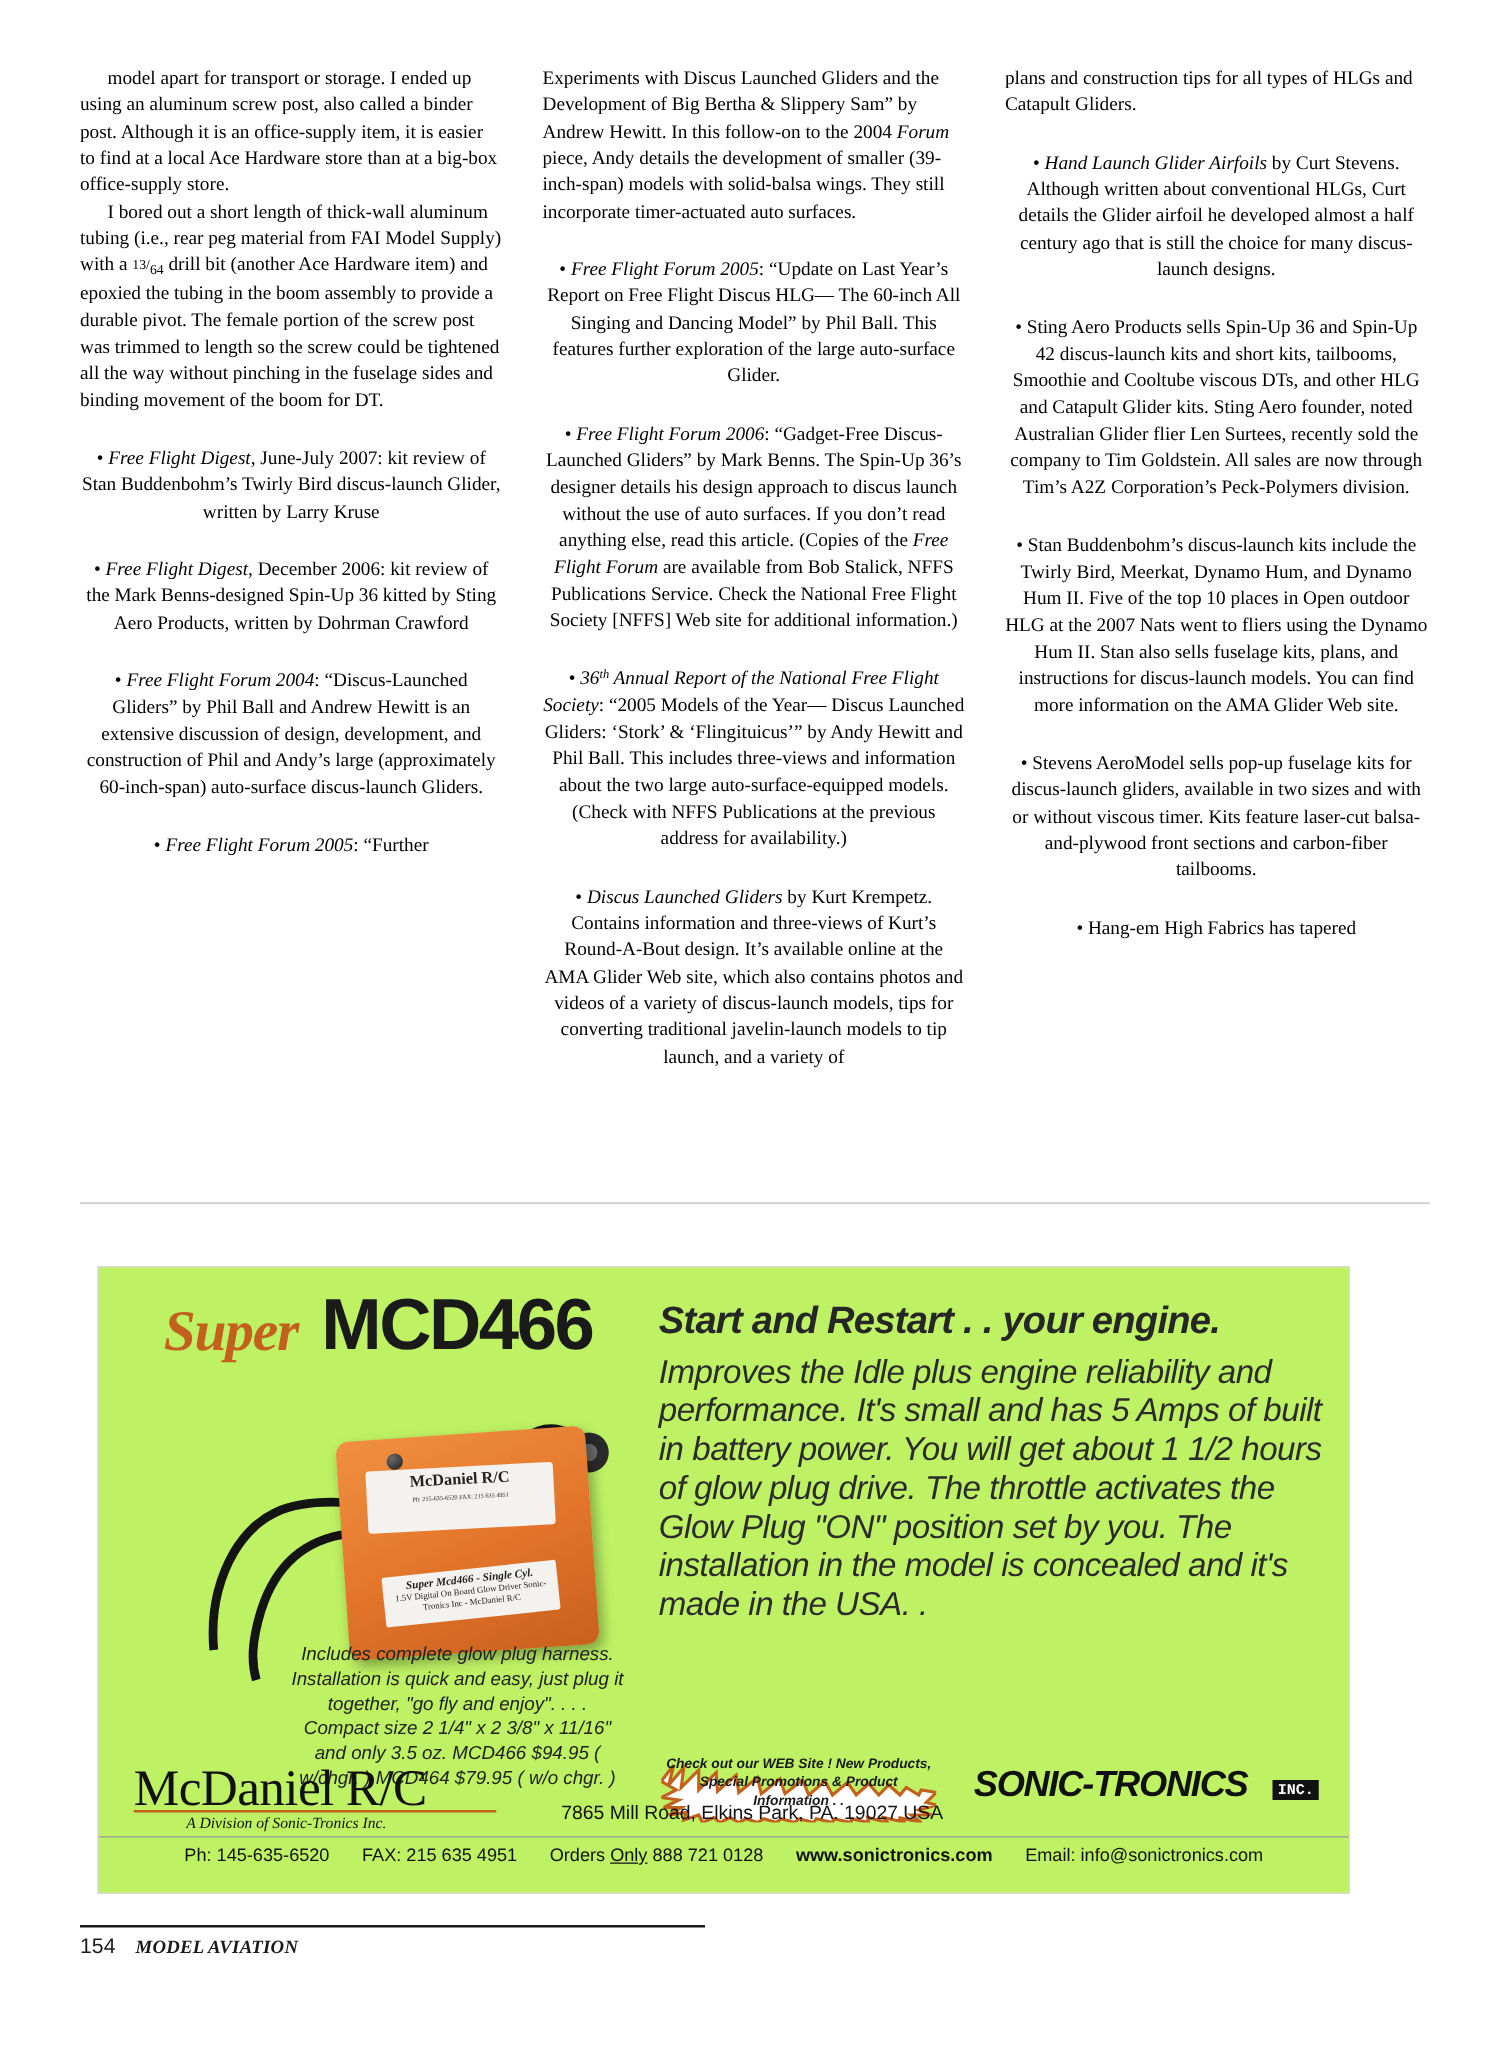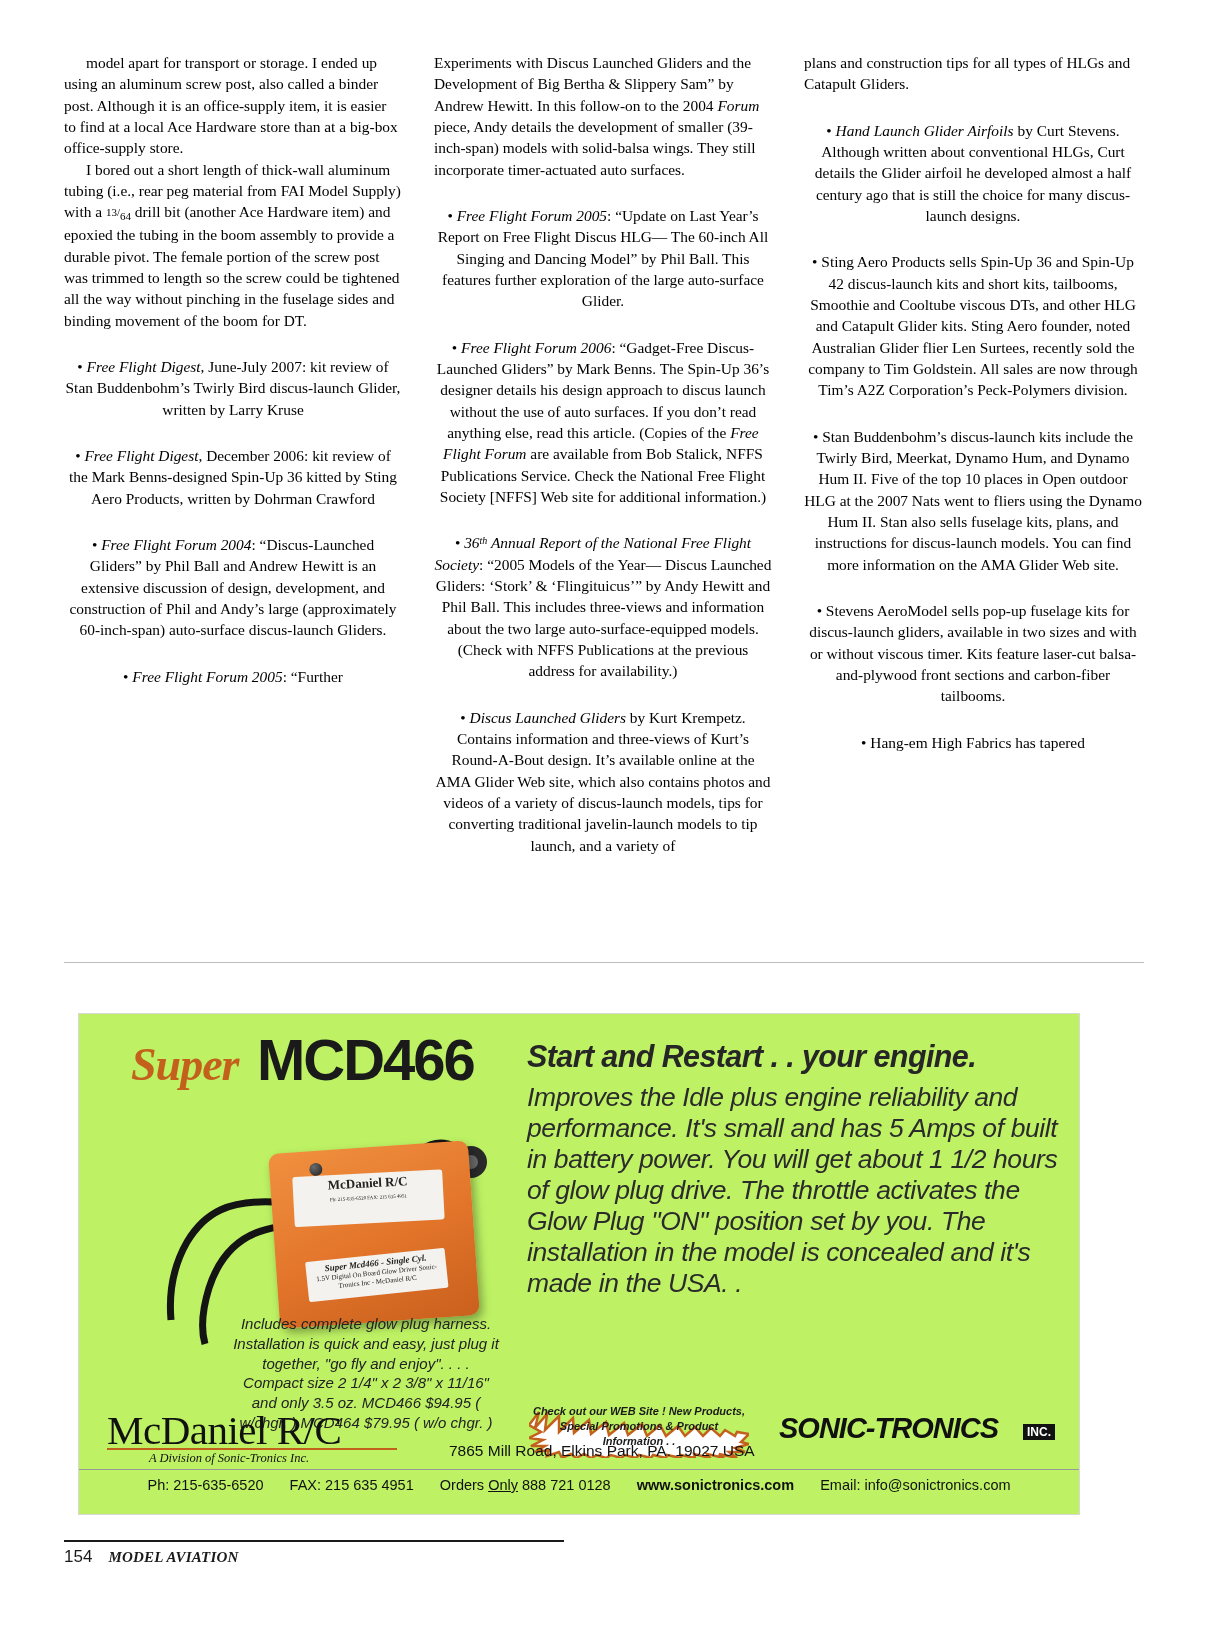--- a/index.html
+++ b/index.html
@@ -265,21 +265,21 @@
     font-style: italic;
     font-weight: bold;
     font-size: 29px;
     color: #111;
     letter-spacing: -1px;
   }
   .sonic-inc {
     position: absolute;
     right: 4px;
     top: 14px;
-    font-family: Liberation Sans, sans-serif;
+    font-family: Liberation Mono, monospace;
     font-weight: bold;
     font-size: 12px;
     color: #fff;
     background: #111;
     padding: 1px 4px;
   }
   .ad-bottom-rule {
     position: absolute;
     left: 0;
     top: 455px;
@@ -416,21 +416,21 @@
     <div class="addr">7865 Mill Road, Elkins Park, PA. 19027  USA</div>
 
     <div class="sonic">
       <div class="sonic-text">SONIC-TRONICS</div>
       <div class="sonic-inc">INC.</div>
     </div>
 
     <div class="ad-bottom-rule"></div>
 
     <div class="ad-contact">
-      <span>Ph:  215-635-6520</span><span class="sp"></span>
+      <span>Ph:  145-635-6520</span><span class="sp"></span>
       <span>FAX:  215 635 4951</span><span class="sp"></span>
       <span>Orders </span><span class="u">Only</span><span>  888 721 0128</span><span class="sp"></span>
       <span class="bold">www.sonictronics.com</span><span class="sp"></span>
       <span>Email: info@sonictronics.com</span>
     </div>
   </div>
 
   <div class="footer">
     <span class="folio">154</span>
     <span class="footer-title">MODEL AVIATION</span>

